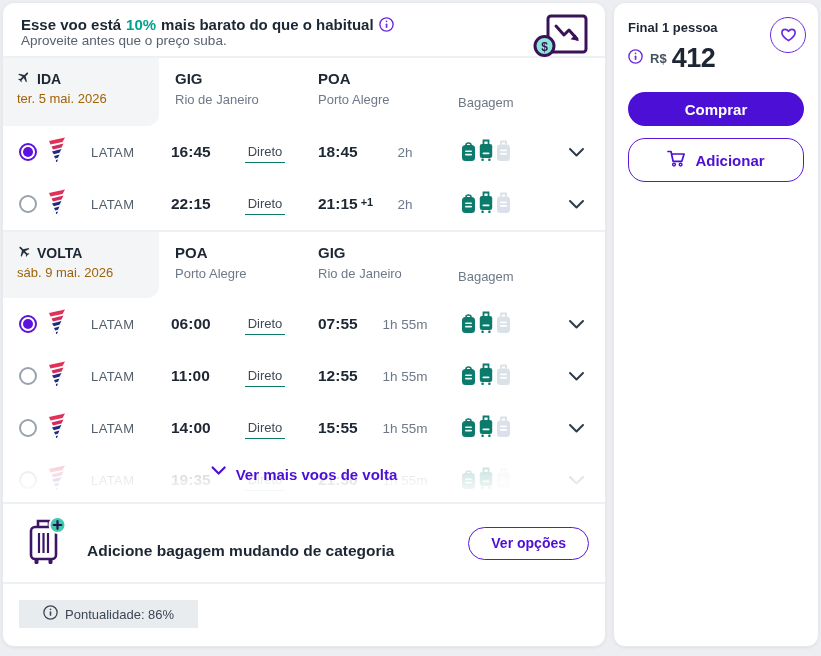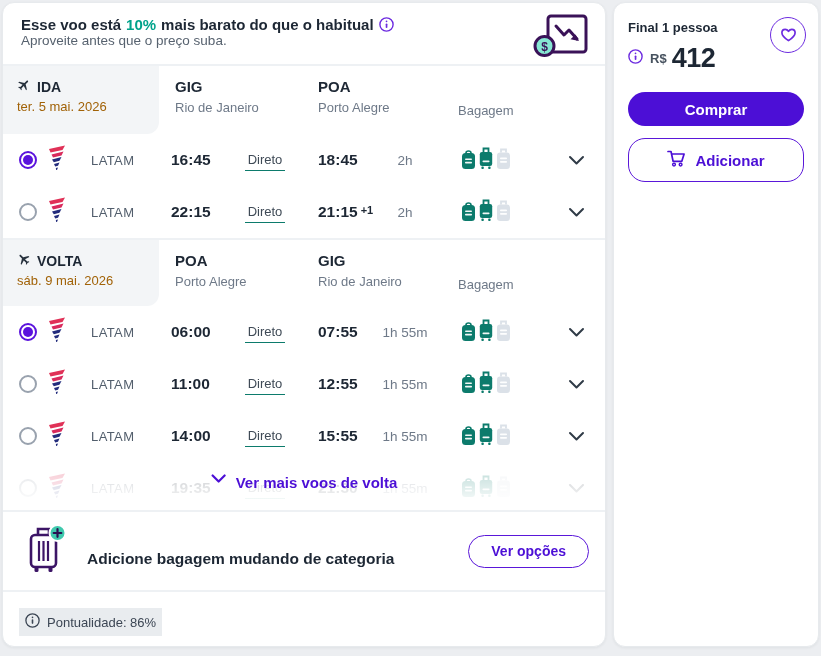--- a/index.html
+++ b/index.html
@@ -13,21 +13,21 @@
   .card {
     position:absolute; background:#fff; border:1px solid #e7eaed;
     border-radius:12px; box-shadow:0 1px 3px rgba(20,30,40,.06);
   }
   #left-card { left:2px; top:2px; width:604px; height:645px; display:flex; flex-direction:column; overflow:hidden; }
   #right-card { left:613px; top:2px; width:206px; height:645px; padding:14px; }
 
   .divider { height:2px; background:#eef1f4; flex:none; }
 
   
-  .banner { position:relative; padding:13px 18px; height:61px; flex:none; }
+  .banner { position:relative; padding:13px 18px; height:53px; flex:none; }
   .banner-title { font-size:15px; font-weight:bold; color:#1d2734; display:flex; align-items:center; gap:5px; }
   .banner-title .pct { color:#00a38b; }
   .banner-sub { font-size:13.5px; color:#57626f; }
   .trend-icon { position:absolute; right:16px; top:8px; }
   .i-icon { display:inline-flex; flex:none; }
 
   
   .sec-header { position:relative; height:68px; flex:none; }
   .sec-header.volta { height:66px; }
   .dir-cell { position:absolute; left:0; top:0; width:156px; height:100%; background:#f3f5f7; border-radius:0 0 12px 0; padding:12px 0 0 14px; }
@@ -74,21 +74,21 @@
   
   .upsell { display:flex; align-items:center; gap:20px; padding:14px 16px 14px 18px; height:78px; flex:none; }
   .upsell-text { font-size:15.5px; font-weight:bold; color:#1d2734; flex:1;margin-top:16px; }
   .btn-outline {
     border:1.5px solid #5a17d9; color:#4c0fd6; background:#fff; border-radius:17px;
     height:33px; padding:0 22px; font-family:inherit; font-size:14px; font-weight:bold; cursor:pointer;
   }
 
   
   .punct { padding:16px; flex:1; }
-  .pill { display:inline-flex; align-items:center; gap:7px; background:#e9ecef; border-radius:0; padding:5px 6px; font-size:13px; color:#3c4654; }
+  .pill { display:inline-flex; align-items:center; gap:7px; background:#e9ecef; border-radius:0; padding:5px 24px; font-size:13px; color:#3c4654; }
 
   
   .final-label { font-size:13px; font-weight:bold; color:#1d2734; padding-top:3px; }
   .heart-btn { position:absolute; top:14px; right:12px; width:36px; height:36px; border-radius:50%; border:1.5px solid #6d2ce0; background:#fff; display:flex; align-items:center; justify-content:center; cursor:pointer; }
   .price-row { display:flex; align-items:center; gap:5px; margin-top:8px; }
   .price-cur { font-size:13px; font-weight:bold; color:#47525f; margin-left:2px; }
   .price-val { font-size:27px; font-weight:bold; color:#1d2734; letter-spacing:-.5px; }
   .btn-buy {
     margin-top:18px; width:100%; height:34px; border:none; border-radius:17px;
     background:#4c0fd6; color:#fff; font-family:inherit; font-size:15px; font-weight:bold; cursor:pointer;

